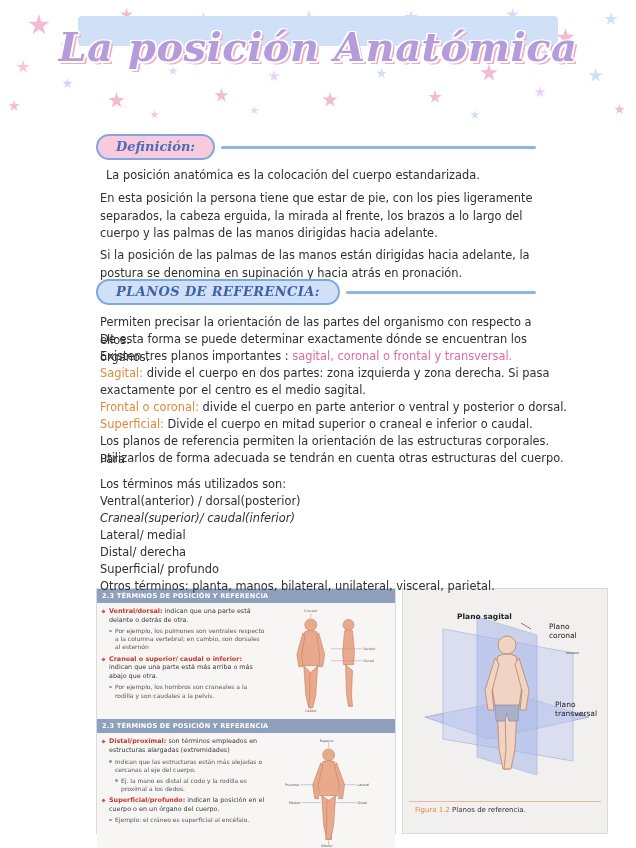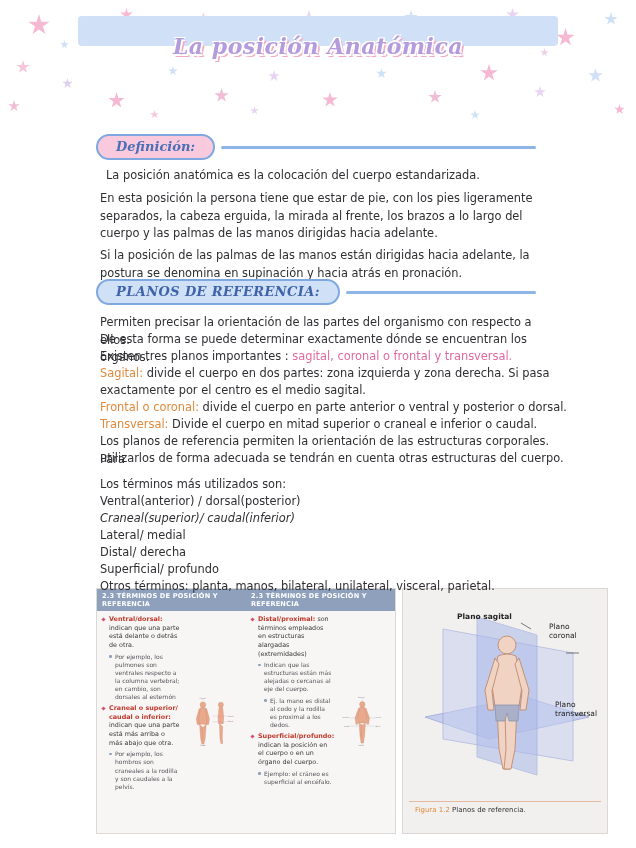--- a/index.html
+++ b/index.html
@@ -39,21 +39,21 @@
     background: #cfe0f7;
     border-radius: 4px;
     z-index: 1;
   }
   .title-text {
     position: relative;
     z-index: 2;
     font-family: "DejaVu Serif", serif;
     font-style: italic;
     font-weight: bold;
-    font-size: 22px;
+    font-size: 40px;
     letter-spacing: 0.5px;
     color: #b49bdc;
     text-shadow:
       -1.5px -1.5px 0 #ffffff,
       1.5px -1.5px 0 #ffffff,
       -1.5px 1.5px 0 #ffffff,
       1.5px 1.5px 0 #ffffff,
       3px 3px 0 #f3a8c4;
     white-space: nowrap;
   }
@@ -119,21 +119,21 @@
     width: 512px;
     height: 246px;
     display: flex;
     gap: 6px;
   }
   .book-col {
     width: 300px;
     background: #f2f0ef;
     border: 1px solid #dcd8d6;
     display: flex;
-    flex-direction: row;
+    flex-direction: column;
   }
   .book-panel { flex: 1; display: flex; flex-direction: column; }
   .book-bar {
     background: #8fa0bd;
     color: #ffffff;
     font-size: 6.6px;
     font-weight: bold;
     padding: 3px 5px;
     letter-spacing: 0.2px;
   }
@@ -261,21 +261,21 @@
   <div class="para" style="position:absolute; left:100px; top:365px; width:470px;">
     <span class="kw-orange">Sagital:</span><span> divide el cuerpo en dos partes: zona izquierda y zona derecha. Si pasa</span>
   </div>
   <div class="para" style="position:absolute; left:100px; top:382px; width:470px;">exactamente por el centro es el medio sagital.</div>
 
   <div class="para" style="position:absolute; left:100px; top:399px; width:470px;">
     <span class="kw-orange">Frontal o coronal:</span><span>  divide el cuerpo en parte anterior o ventral y posterior o dorsal.</span>
   </div>
 
   <div class="para" style="position:absolute; left:100px; top:416px; width:470px;">
-    <span class="kw-orange">Transversal:</span><span> Divide el cuerpo en mitad superior o craneal e inferior o caudal.</span>
+    <span class="kw-orange">Superficial:</span><span> Divide el cuerpo en mitad superior o craneal e inferior o caudal.</span>
   </div>
 
   <div class="para" style="position:absolute; left:100px; top:433px; width:470px;">Los planos de referencia permiten la orientación de las estructuras corporales. Para</div>
   <div class="para" style="position:absolute; left:100px; top:450px; width:470px;">utilizarlos de forma adecuada se tendrán en cuenta otras estructuras del cuerpo.</div>
 
   <div class="para" style="position:absolute; left:100px; top:476px; width:470px;">Los términos más utilizados son:</div>
 
   <div class="list-line" style="position:absolute; left:100px; top:493px;">Ventral(anterior) / dorsal(posterior)</div>
   <div class="list-line" style="position:absolute; left:100px; top:510px;font-style:italic;">Craneal(superior)/ caudal(inferior)</div>
   <div class="list-line" style="position:absolute; left:100px; top:527px;">Lateral/ medial</div>

